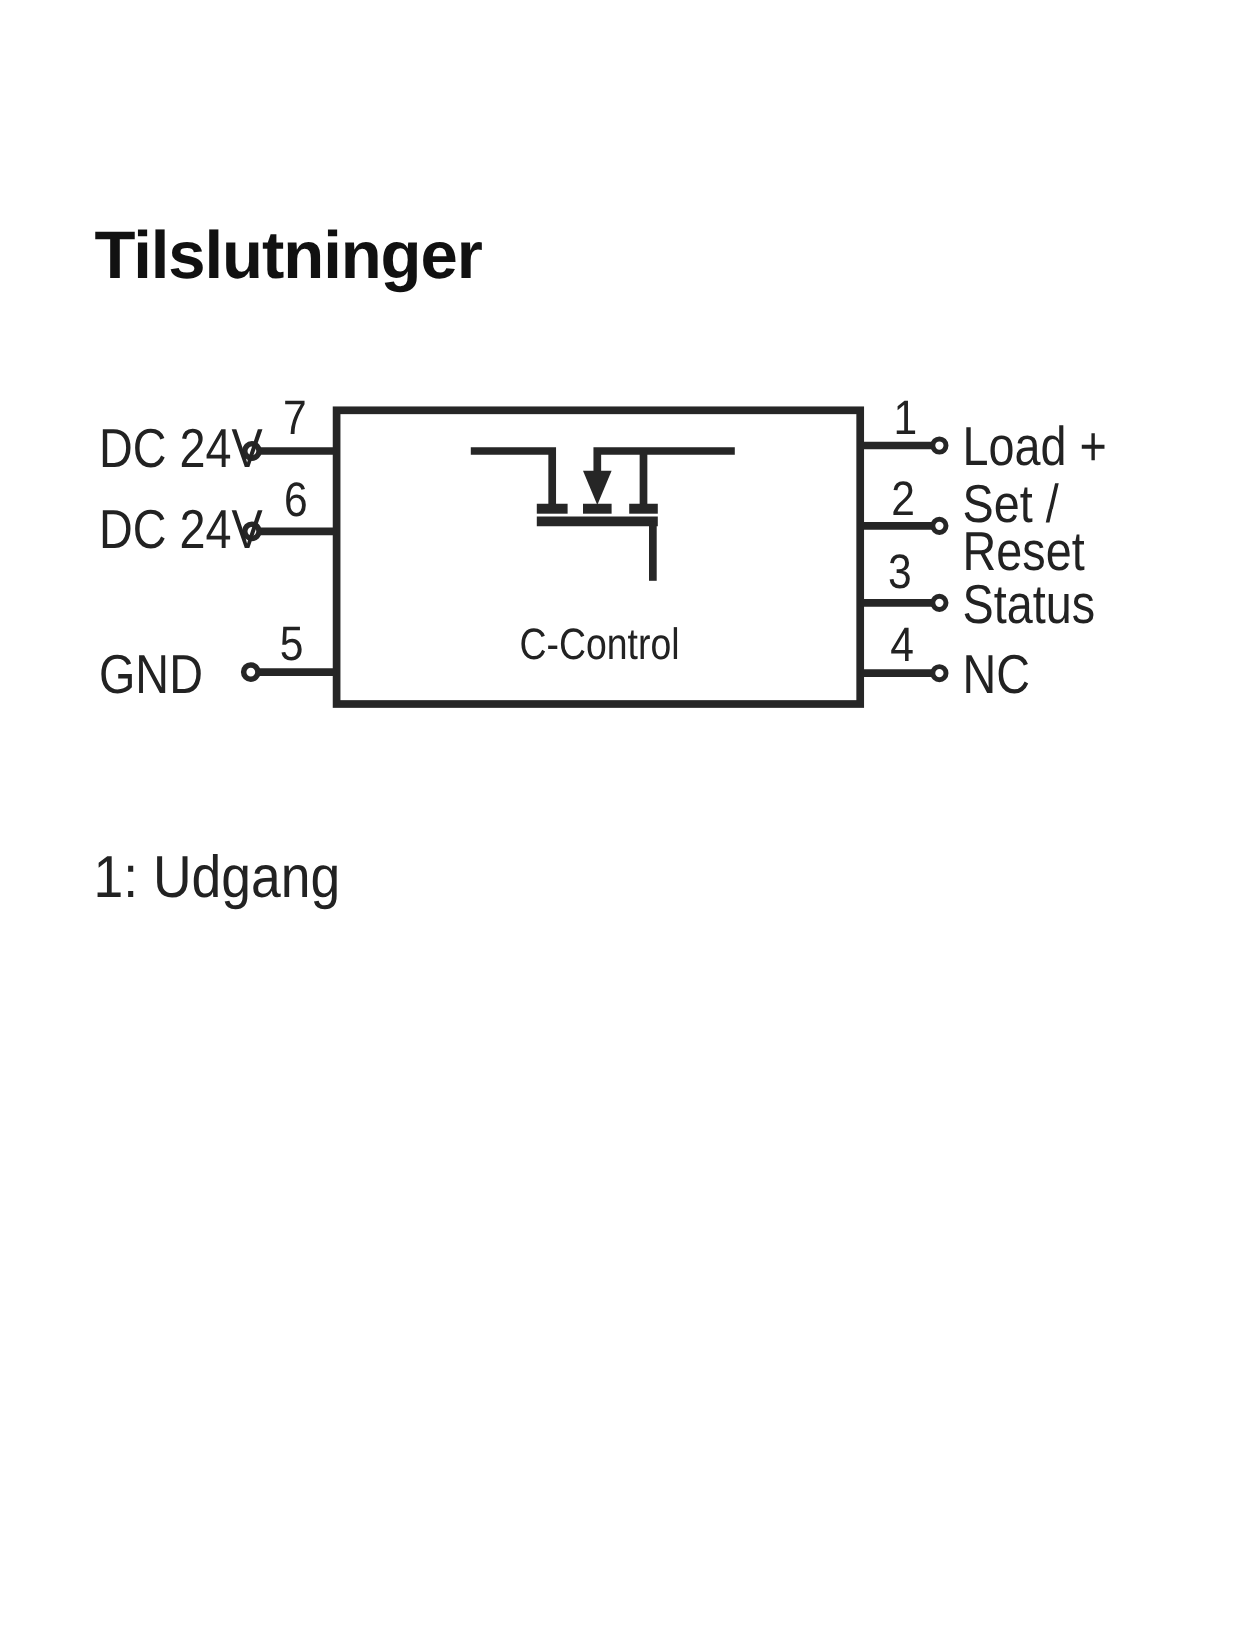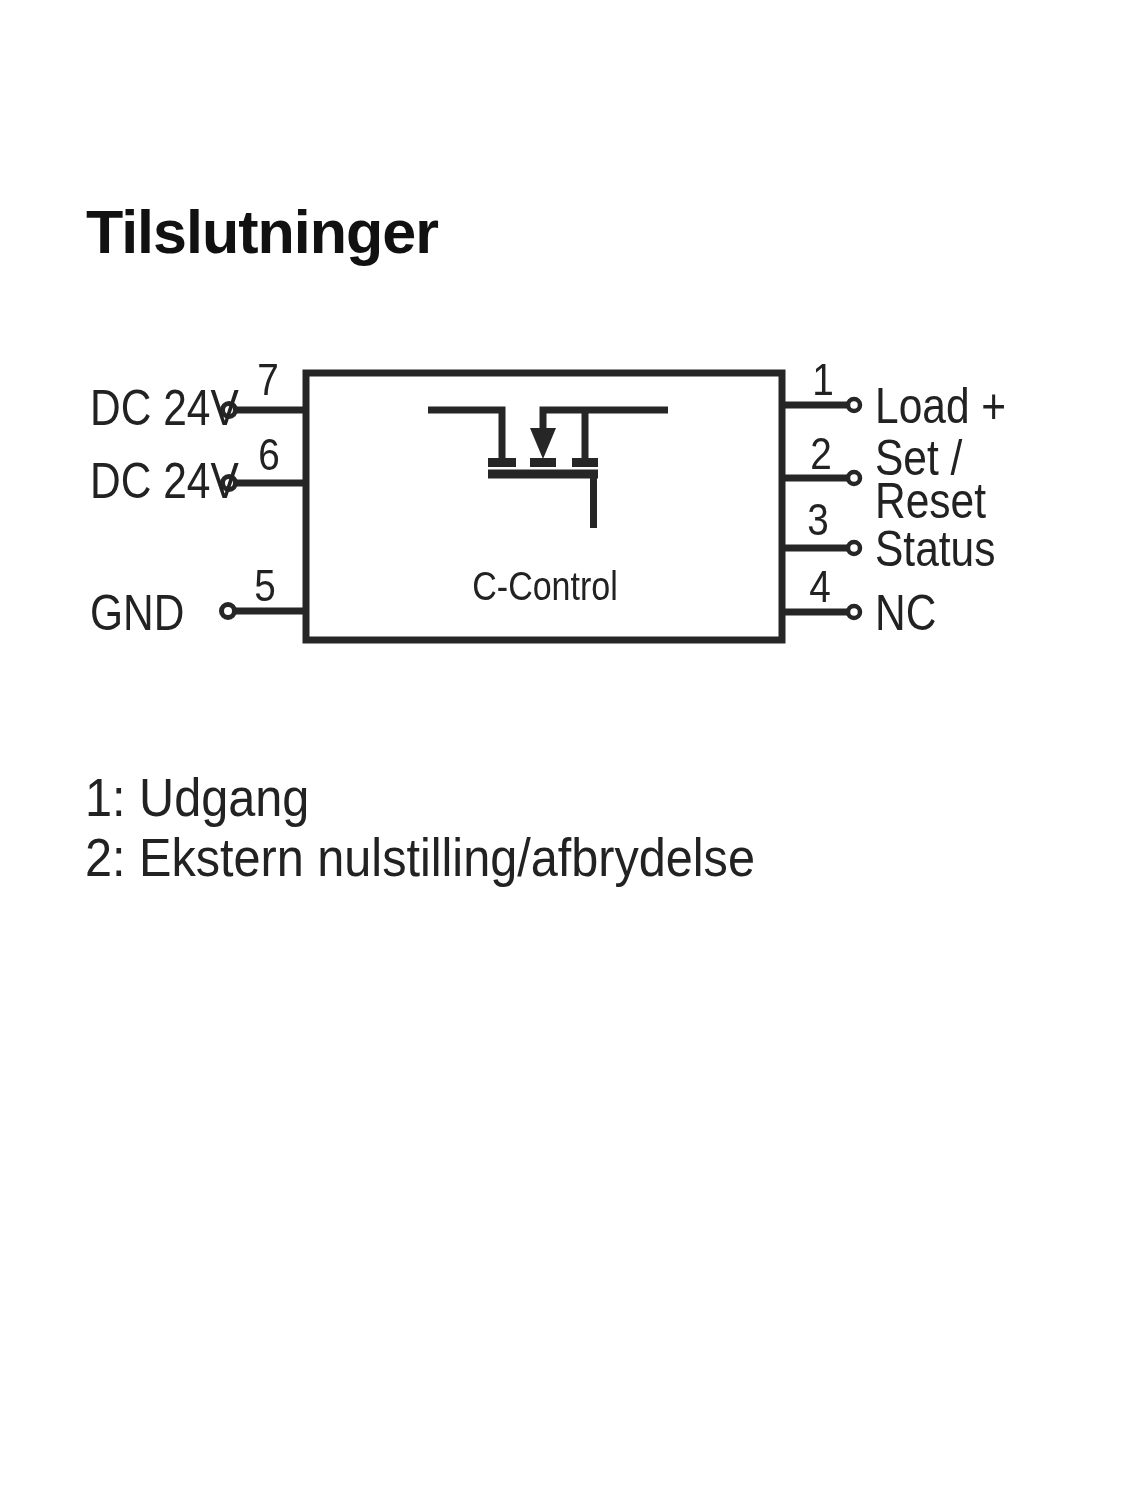--- a/index.html
+++ b/index.html
@@ -3,20 +3,21 @@
 <meta charset="utf-8">
 <style>
   html,body{margin:0;padding:0;background:#ffffff;}
   .page{
     position:relative;
     width:1132px;height:1500px;
     background:#ffffff;
     font-family:"Liberation Sans", sans-serif;
     color:#1d1d1d;
     overflow:hidden;
+    text-align:center;
   }
   .page-title{
     position:absolute;
     left:86px;top:161px;
     font-size:61px;
     font-weight:bold;
     letter-spacing:-1px;
     line-height:1;
     color:#111111;
     white-space:nowrap;
@@ -131,16 +132,15 @@
     <div class="dlabel" style="left:875px;top:120px">Set /</div>
     <div class="dlabel" style="left:875px;top:163px">Reset</div>
     <div class="dlabel" style="left:875px;top:211px">Status</div>
     <div class="dlabel" style="left:875px;top:275px">NC</div>
 
     <div class="box-label" style="left:545px;top:247px">C-Control</div>
   </div>
 
   <div class="legend">
     <div class="legend-line"><span>1: Udgang</span></div>
-    <div class="legend-line"><span>2: Ekstern nulstilling/afbrydelse</span></div>
   </div>
 
 </div>
 
 </body></html>

